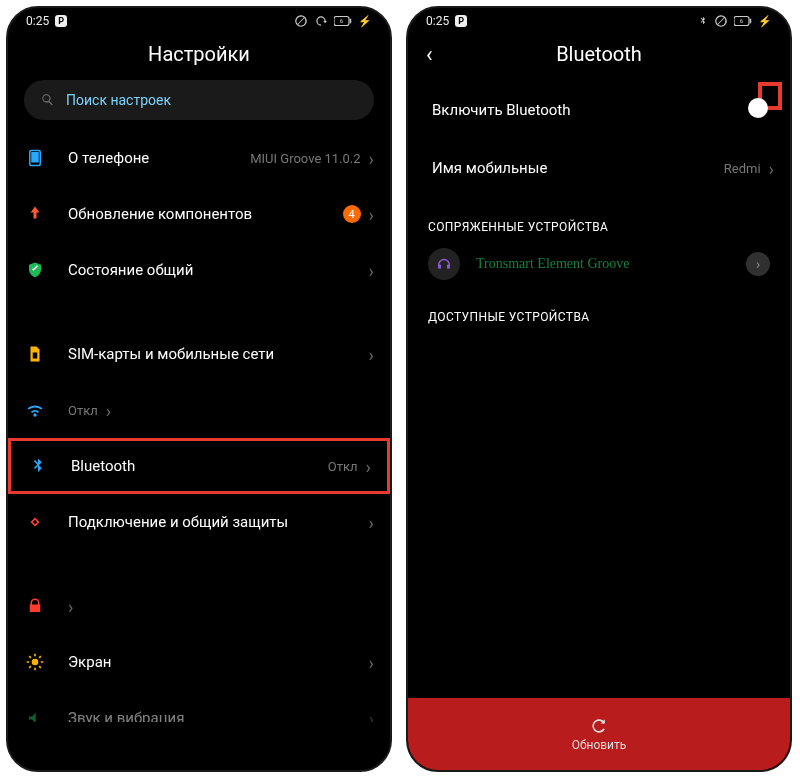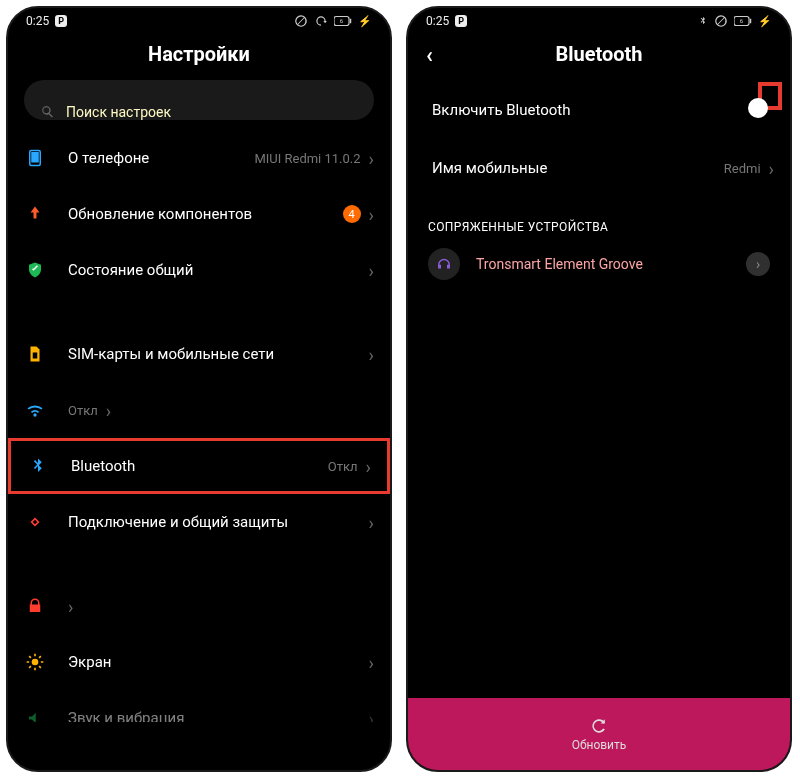--- a/index.html
+++ b/index.html
@@ -29,41 +29,41 @@
     padding: 6px 18px 2px;
     font-size: 12px;
     color: #eee;
   }
   .sb-left { display: flex; align-items: center; gap: 6px; }
   .sb-right { display: flex; align-items: center; gap: 6px; }
   .pdot { width: 12px; height: 12px; display: inline-flex; align-items: center; justify-content: center; background: #eee; color: #000; border-radius: 3px; font-size: 9px; font-weight: bold; }
   .page-title {
     text-align: center;
     font-size: 20px;
-    font-weight: 700;
+    font-weight: 400;
     padding: 12px 0 14px;
     position: relative;
   }
   .back-chevron {
     position: absolute;
     left: 18px;
     top: 14px;
     font-size: 22px;
     line-height: 1;
     cursor: pointer;
   }
   .searchbox {
     margin: 0 16px 10px;
     background: #1a1a1a;
     border-radius: 24px;
     height: 40px;
     display: flex;
-    align-items: flex-end;
+    align-items: center;
     padding: 0 16px;
-    color: #fef9c3;
+    color: #7dd3fc;
     gap: 10px;
     font-size: 14px;
   }
   .searchbox svg { width: 16px; height: 16px; fill: #666; }
   .content {
     height: calc(100% - 170px);
     overflow: hidden;
   }
   .row {
     display: flex;
@@ -153,38 +153,38 @@
   }
   .paired-icon {
     width: 32px; height: 32px;
     border-radius: 50%;
     background: #222;
     display: flex;
     align-items: center;
     justify-content: center;
   }
   .paired-text { flex: 1; }
-  .paired-name { color: #fca5a5; font-size: 14px; }
+  .paired-name { color: #15803d; font-size: 14px; font-family: Liberation Serif, serif; }
   .paired-sub { color: #555; font-size: 12px; }
   .paired-chev {
     width: 24px; height: 24px;
     border-radius: 50%;
     background: #303030;
     color: #888;
     display: flex;
     align-items: center;
     justify-content: center;
     font-size: 14px;
   }
   .bottombar {
     position: absolute;
     bottom: 0;
     left: 0; right: 0;
     height: 72px;
-    background: #be185d;
+    background: #b91c1c;
     display: flex;
     flex-direction: column;
     align-items: center;
     justify-content: center;
     gap: 2px;
   }
   .bottombar-label { font-size: 12px; color: #ddd; }
   .row.bt-row { padding-left: 24px; }
   .row.bt-row .row-label { margin-left: 0; }
 </style>
@@ -225,21 +225,21 @@
   <div class="content">
 
     <div class="row">
       <span class="row-icon">
         <svg width="18" height="18" viewBox="0 0 24 24">
             <rect x="5" y="2" width="14" height="20" rx="2" fill="none" stroke="#2aa8ff" stroke-width="2"></rect>
             <rect x="7" y="4" width="10" height="14" fill="#2aa8ff"></rect>
           </svg>
       </span>
       <span class="row-label">О телефоне</span>
-      <span class="row-value">MIUI Redmi 11.0.2</span>
+      <span class="row-value">MIUI Groove 11.0.2</span>
       <span class="chevron">›</span>
     </div>
 
     <div class="row">
       <span class="row-icon">
         <svg width="18" height="18" viewBox="0 0 24 24">
             <path fill="#ff5a2e" d="M12 2l6 8h-4v8h-4v-8H6z"></path>
           </svg>
       </span>
       <span class="row-label">Обновление компонентов</span>
@@ -386,20 +386,21 @@
       <svg width="18" height="18" viewBox="0 0 24 24">
           <path fill="#8a5cd6" d="M4 13a8 8 0 1116 0v5h-4v-5h2a6 6 0 10-12 0h2v5H4z"></path>
         </svg>
     </span>
     <span class="paired-text">
       <div class="paired-name">Tronsmart Element Groove</div>
     </span>
     <span class="paired-chev">›</span>
   </div>
 
+  <div class="section-header">ДОСТУПНЫЕ УСТРОЙСТВА</div>
 
   <div class="bottombar">
     <svg width="20" height="20" viewBox="0 0 24 24">
         <path fill="#ddd" d="M12 4a8 8 0 017 4l-2 1a6 6 0 100 6l2 1a8 8 0 11-7-12z"></path>
         <path fill="#ddd" d="M19 4v5h-5z"></path>
       </svg>
     <span class="bottombar-label">Обновить</span>
   </div>
 </div>
 

